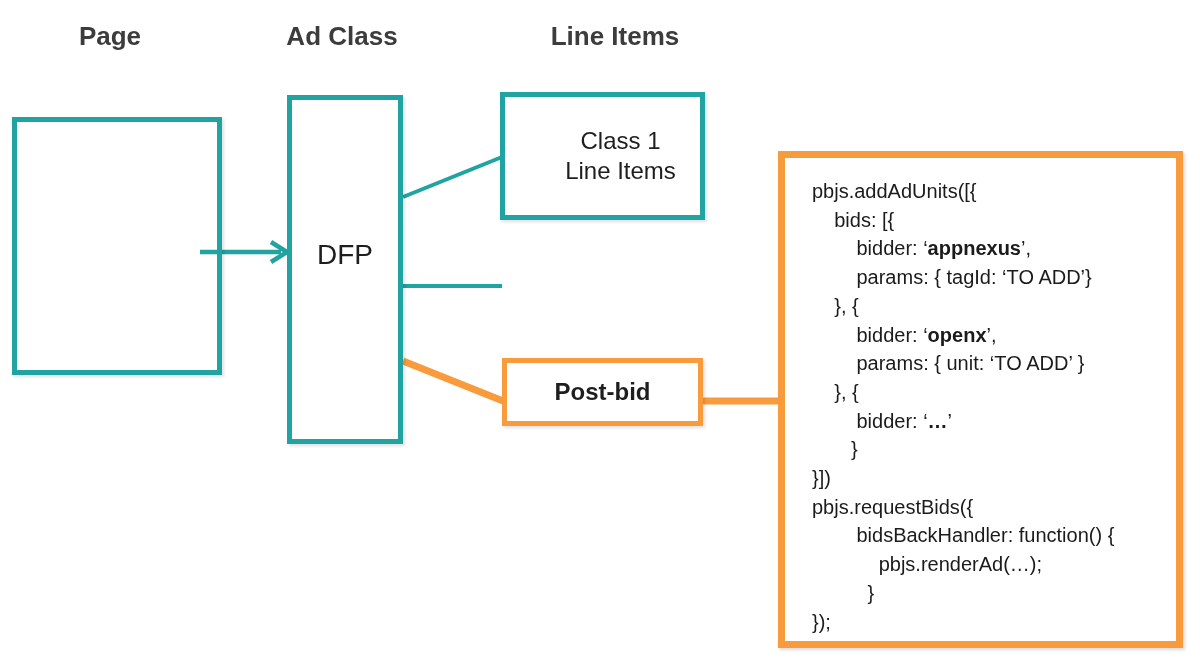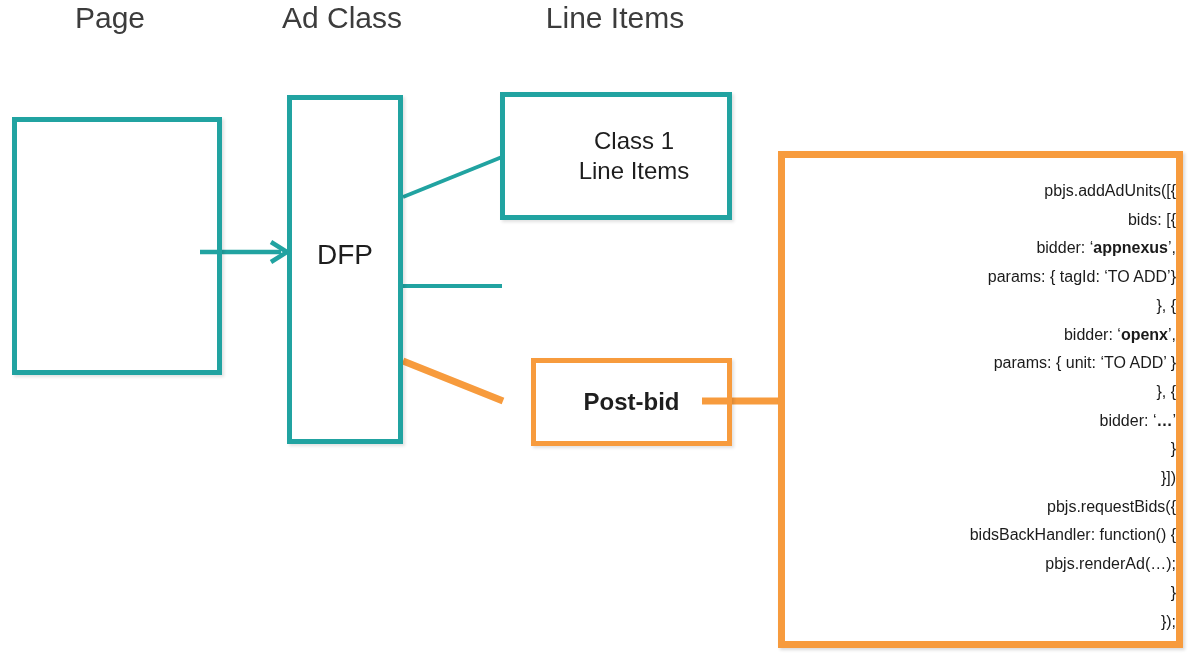--- a/index.html
+++ b/index.html
@@ -24,25 +24,26 @@
   .connector-layer {
     position: absolute;
     left: 0; top: 0;
     width: 1200px;
     height: 664px;
   }
   .stroke-teal { stroke: var(--teal); }
   .stroke-orange { stroke: var(--orange); }
   .col-header {
     position: absolute;
-    top: 1px;
+    top: 21px;
     transform: translateX(-50%);
-    font-size: 30px;
+    font-size: 26px;
     color: var(--heading);
     white-space: nowrap;
+    font-weight: bold;
   }
   .box {
     position: absolute;
     background: transparent;
     display: flex;
     align-items: center;
     justify-content: center;
     text-align: center;
     color: var(--label);
   }
@@ -52,39 +53,38 @@
   .ad-slot {
     position: absolute;
     left: 70px; top: 202px;
     width: 130px; height: 98px;
     background: var(--orange);
     display: flex; align-items: center; justify-content: center;
     color: var(--slot-text);
     font-size: 26px;
   }
   .dfp-box { left: 287px; top: 95px; width: 116px; height: 349px; font-size: 28px; padding-bottom: 30px; }
-  .class1-box { left: 500px; top: 92px; width: 232px; height: 128px; font-size: 24px; line-height: 30px; padding-left: 36px; }
+  .class1-box { left: 500px; top: 92px; width: 205px; height: 128px; font-size: 24px; line-height: 30px; padding-left: 36px; }
   .adx-box { left: 502px; top: 250px; width: 203px; height: 74px; font-size: 24px; }
-  .postbid-box { left: 502px; top: 358px; width: 201px; height: 88px; font-size: 24px; font-weight: 700; margin-left: 29px; }
+  .postbid-box { left: 502px; top: 358px; width: 201px; height: 68px; font-size: 24px; font-weight: 700; }
   .code-box {
     left: 778px; top: 151px;
     width: 405px; height: 497px;
     border: 7px solid var(--orange);
     box-shadow: 2px 2px 3px rgba(0,0,0,0.15);
     background: var(--background);
     display: block;
     text-align: left;
   }
   .code-block {
     padding: 19px 0 0 27px;
-    font-size: 16px;
+    font-size: 20px;
     line-height: 28.7px;
     color: var(--code-text);
     white-space: pre;
-    text-align: right;
   }
   .code-block .bold { font-weight: 700; }
 </style>
 </head>
 <body>
 
 <div class="canvas">
 
   <svg class="connector-layer" viewBox="0 0 1200 664" xmlns="http://www.w3.org/2000/svg">
     <line class="stroke-teal" stroke-width="4.5" x1="200" y1="252" x2="281" y2="252"></line>

